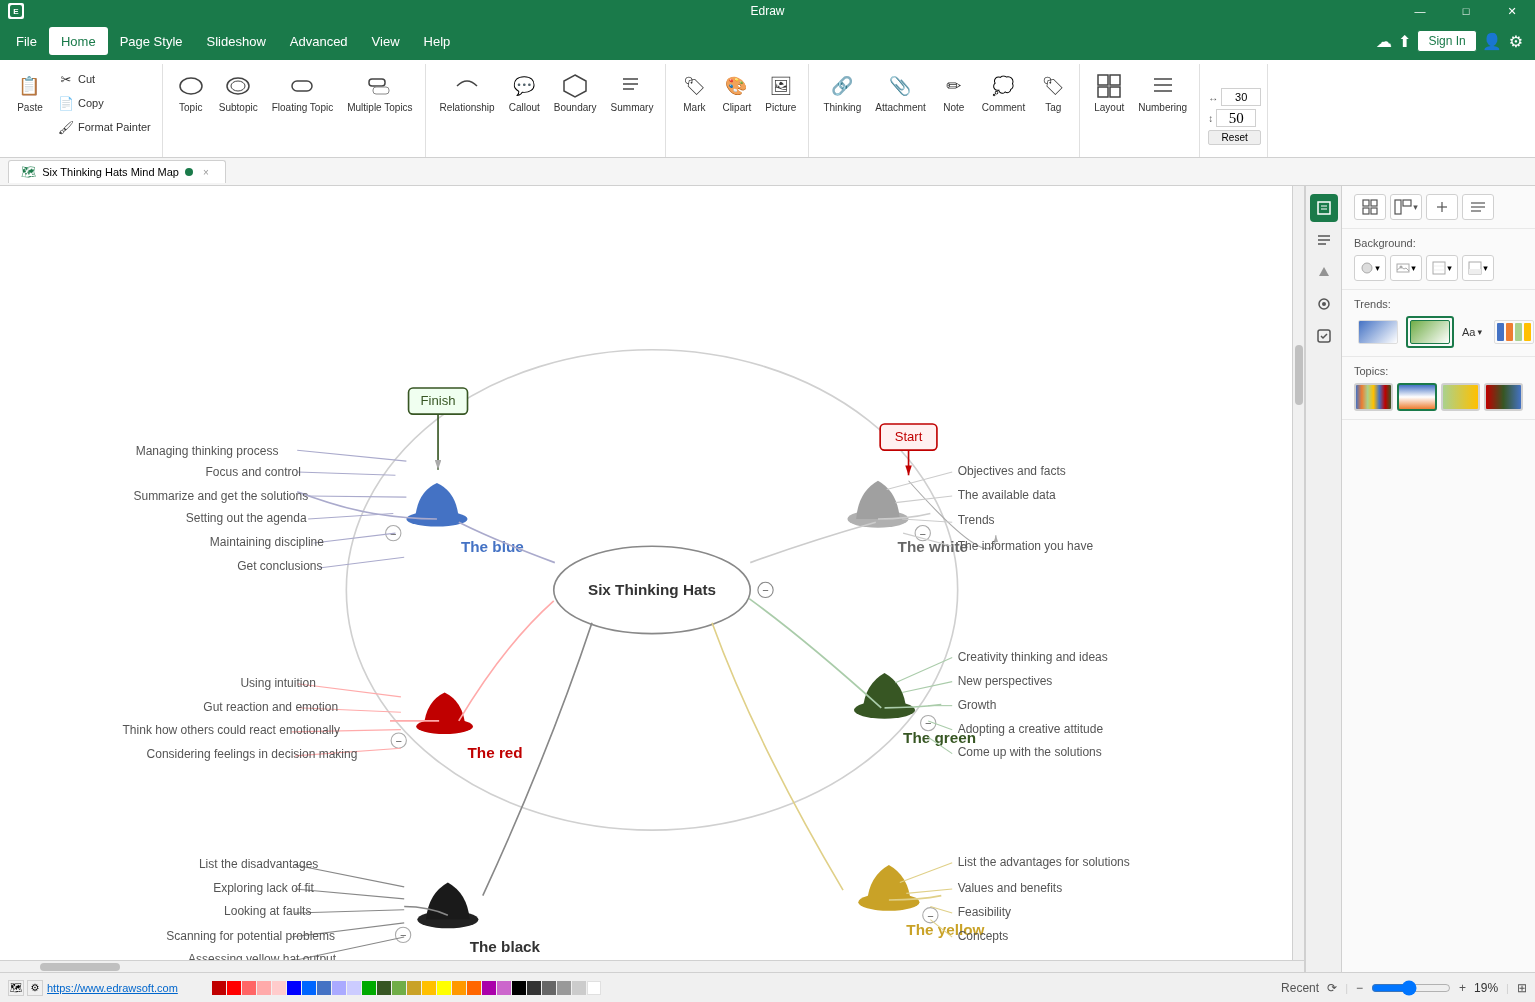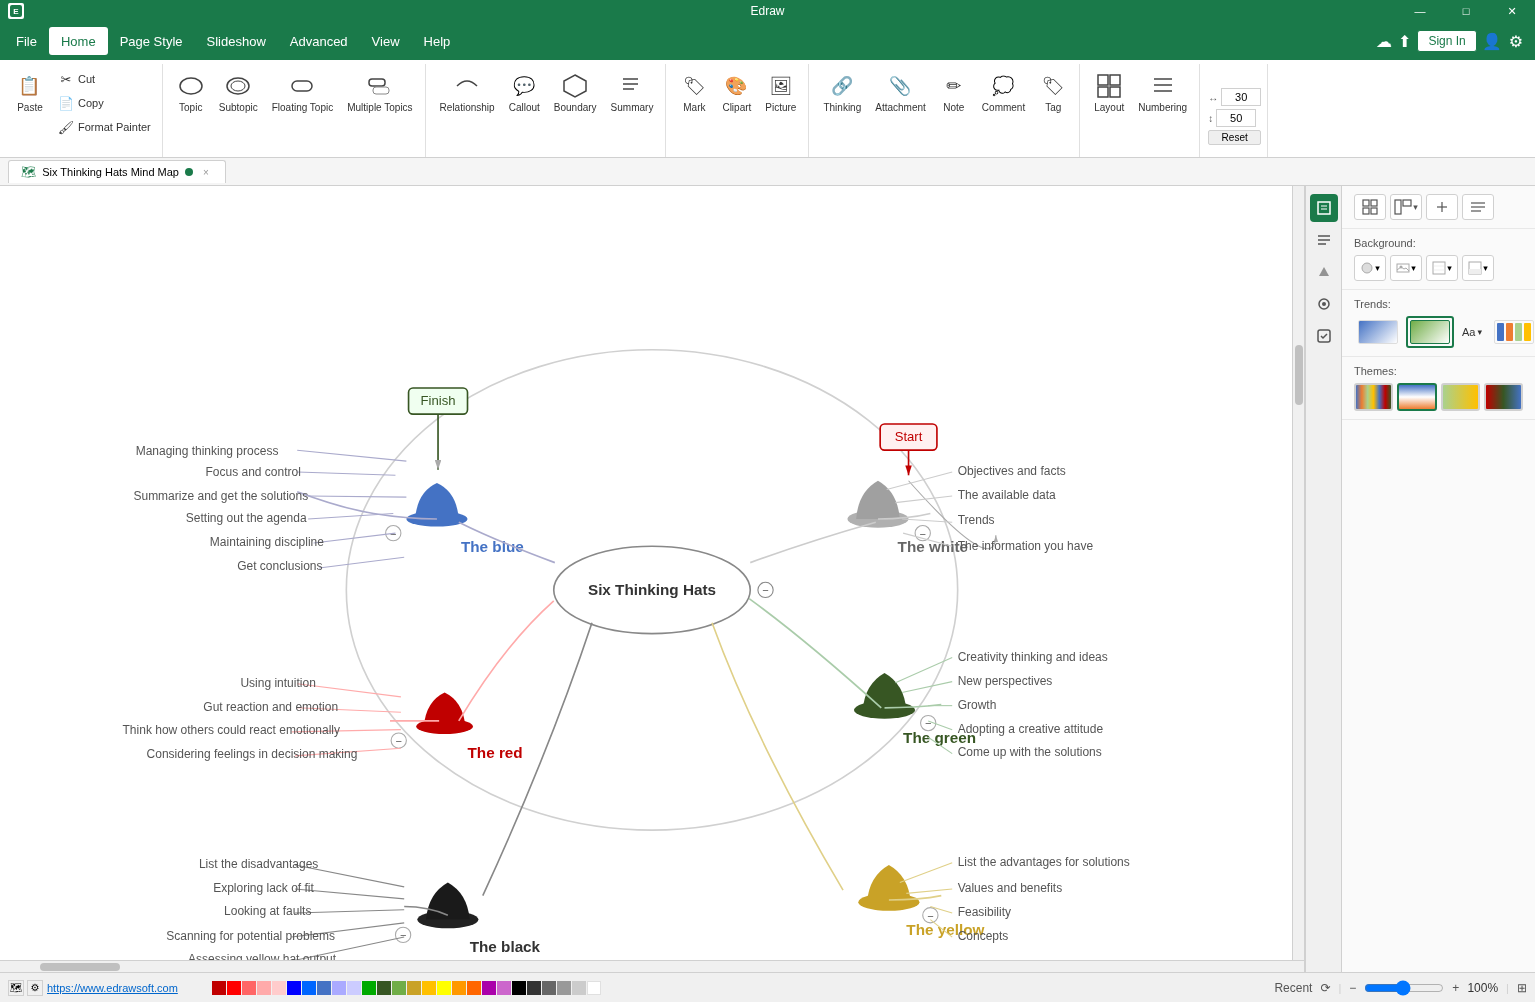--- a/index.html
+++ b/index.html
@@ -275,21 +275,21 @@
   </div>
 
   <div class="ribbon-group" style="justify-content:center;padding-top:12px;">
     <div style="display:flex;flex-direction:column;gap:3px;">
       <div style="display:flex;align-items:center;gap:3px;">
         <span style="font-size:10px;color:#555;">↔</span>
         <input type="text" value="30" style="width: 40px; height: 18px; border: 1px solid rgb(208, 208, 208); text-align: center; font-size: 11px;">
       </div>
       <div style="display:flex;align-items:center;gap:3px;">
         <span style="font-size:10px;color:#555;">↕</span>
-        <input type="text" value="50" style="width: 40px; height: 18px; border: 1px solid rgb(208, 208, 208); text-align: center; font-size: 11px;">
+        <input type="text" value="50" style="width: 40px; height: 18px; border: 1px solid rgb(208, 208, 208); text-align: center; font-size: 15px; font-family: Liberation Serif, serif;">
       </div>
       <button style="font-size:10px;padding:1px 6px;cursor:pointer;border:1px solid #d0d0d0;border-radius:2px;">Reset</button>
     </div>
   </div>
 </div>
 
 <div id="tabbar">
   <div class="doc-tab">
     <span style="color:#1a7a4a;font-size:12px;">🗺</span>
     <span>Six Thinking Hats Mind Map</span>
@@ -620,21 +620,21 @@
                 <div style="flex:1;background:#4472c4;border-radius:1px;"></div>
                 <div style="flex:1;background:#ed7d31;border-radius:1px;"></div>
                 <div style="flex:1;background:#a9d18e;border-radius:1px;"></div>
                 <div style="flex:1;background:#ffc000;border-radius:1px;"></div>
               </div>
             </div>
           </div>
         </div>
 
         <div class="panel-section">
-          <div class="panel-section-label">Themes:</div>
+          <div class="panel-section-label">Topics:</div>
           <div class="rainbow-grid">
             <div class="rainbow-item" style="background:linear-gradient(to right, #4472c4, #ed7d31, #a9d18e, #ffc000, #4472c4, #c00000, #375623);border:2px solid #d0d0d0;border-radius:3px;height:28px;"></div>
             <div class="rainbow-item active" style="background:linear-gradient(to bottom, #4472c4 0%, white 50%, #ed7d31 100%);border:2px solid #1a7a4a;border-radius:3px;height:28px;"></div>
             <div class="rainbow-item" style="background:linear-gradient(to right, #a9d18e, #ffc000);border:2px solid #d0d0d0;border-radius:3px;height:28px;"></div>
             <div class="rainbow-item" style="background:linear-gradient(to right, #c00000, #375623, #4472c4);border:2px solid #d0d0d0;border-radius:3px;height:28px;"></div>
           </div>
         </div>
 
       </div>
     </div>
@@ -680,17 +680,17 @@
     <div style="width:14px;height:14px;background:#ffffff;border:1px solid #e0e0e0;cursor:pointer;"></div>
   </div>
 
   <div class="status-right">
     <span style="cursor:pointer;font-size:12px;color:#555;">Recent</span>
     <span style="cursor:pointer;font-size:12px;color:#555;">⟳</span>
     <span style="color:#d0d0d0;">|</span>
     <span style="font-size:12px;color:#555;cursor:pointer;">−</span>
     <input type="range" min="10" max="200" value="100" style="width: 80px;">
     <span style="font-size:12px;color:#555;cursor:pointer;">+</span>
-    <span style="font-size:12px;color:#333;">100%</span>
+    <span style="font-size:12px;color:#333;">19%</span>
     <span style="color:#d0d0d0;">|</span>
     <span style="font-size:12px;color:#555;cursor:pointer;">⊞</span>
   </div>
 </div>
 
 </body></html>

